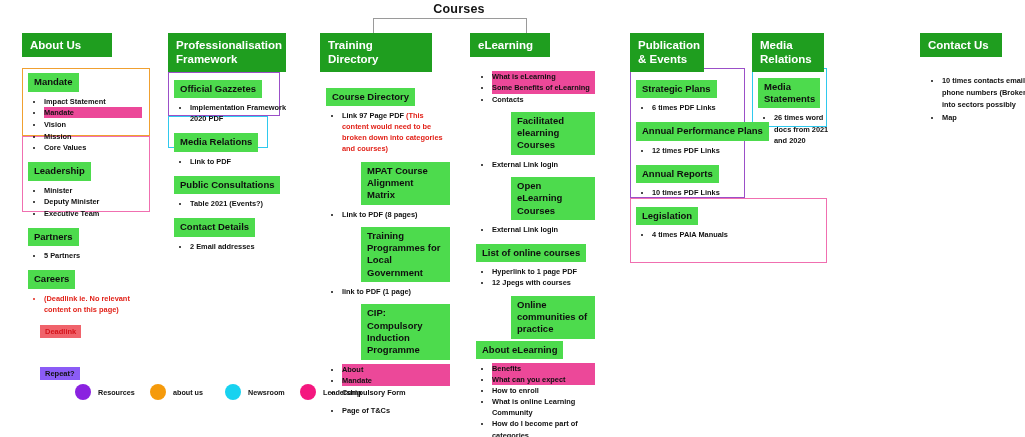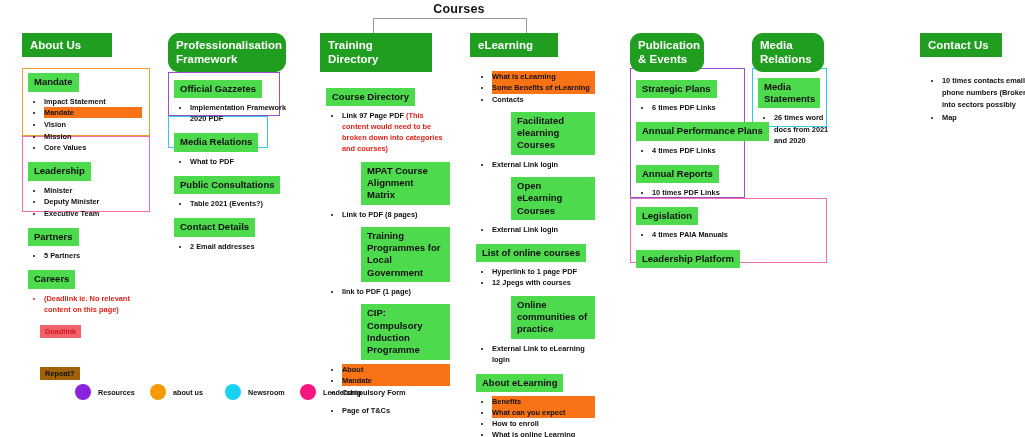--- a/index.html
+++ b/index.html
@@ -36,25 +36,25 @@
 
   
   .hdr{
     background:#1f9e1f;color:#ffffff;
     font-size:11.5px;font-weight:700;
     padding:5px 8px;
     line-height:1.25;
     display:block;
     box-sizing:border-box;
   }
-  .hdr.two-line{min-height:34px;border-radius:11px;}
+  .hdr.two-line{min-height:34px;}
   .hdr-about{width:90px;}
   .hdr-prof{width:118px;}
   .hdr-train{width:112px;}
-  .hdr-elearn{width:88px;}
+  .hdr-elearn{width:80px;}
   .hdr-pub{width:74px;}
   .hdr-media{width:72px;}
   .hdr-contact{width:82px;}
 
   
   .node{
     background:#4ddb4d;color:#0f0f0f;
     font-size:9.5px;font-weight:700;
     padding:3px 6px;
     margin:0;
@@ -71,41 +71,41 @@
     list-style:disc;
     font-size:7.4px;
     line-height:1.5;
     color:#111;
     font-weight:700;
   }
   ul.bl li{margin:0 0 .5px 0;}
   ul.bl.tight li{margin:0;}
   .hl{background:#ffff00;}
   .dead{color:#e2231a;}
-  li.hl{background:#f97316;display:list-item;}
+  li.hl{background:#ec4899;display:list-item;}
 
   
   .annot{position:absolute;box-sizing:border-box;pointer-events:none;}
   .annot.orange{border:1px solid #f0a030;}
   .annot.pink{border:1px solid #f06fb0;}
   .annot.purple{border:1px solid #9b4fc8;}
   .annot.cyan{border:1px solid #2fc9ee;}
 
   
   .gap6{height:6px;}
   .gap14{height:14px;}
 
   
   .legend{position:absolute;left:40px;top:320px;width:300px;}
   .lg-chip{
     font-size:7.5px;font-weight:700;
     padding:2px 5px;display:inline-block;
   }
   .lg-dead{background:#f0636b;color:#d4141b;}
-  .lg-rep{background:#a16207;color:#111;}
+  .lg-rep{background:#8b5cf6;color:#111;}
   .lg-dots{position:absolute;left:0px;top:64px;display:flex;align-items:center;gap:0px;margin-left:35px;}
   .lg-item{display:flex;align-items:center;width:75px;}
   .dot{width:16px;height:16px;border-radius:50%;display:inline-block;}
   .dot-res{background:#8a22e0;}
   .dot-about{background:#f59a0b;}
   .dot-news{background:#18d2f0;}
   .dot-lead{background:#f4177f;}
   .lg-lbl{font-size:7.2px;font-weight:700;color:#111;margin-left:7px;}
 </style>
 </head>
@@ -156,21 +156,21 @@
   <div class="col col-prof">
     <div class="hdr hdr-prof two-line">Professionalisation Framework</div>
     <div class="gap6"></div>
     <div style="padding-left:6px;">
       <span class="node">Official Gazzetes</span>
       <ul class="bl">
         <li>Implementation Framework 2020 PDF</li>
       </ul>
       <span class="node">Media Relations</span>
       <ul class="bl">
-        <li>What to PDF</li>
+        <li>Link to PDF</li>
       </ul>
       <span class="node">Public Consultations</span>
       <ul class="bl">
         <li>Table 2021 (Events?)</li>
       </ul>
       <span class="node">Contact Details</span>
       <ul class="bl">
         <li>2 Email addresses</li>
       </ul>
     </div>
@@ -220,23 +220,20 @@
       <span class="node wide">Open eLearning Courses</span>
       <ul class="bl">
         <li>External Link login</li>
       </ul>
       <span class="node">List of online courses</span>
       <ul class="bl tight">
         <li>Hyperlink to 1 page PDF</li>
         <li>12 Jpegs with courses</li>
       </ul>
       <span class="node wide">Online communities of practice</span>
-      <ul class="bl">
-        <li>External Link to eLearning login</li>
-      </ul>
       <span class="node">About eLearning</span>
       <ul class="bl tight">
         <li class="hl">Benefits</li>
         <li class="hl">What can you expect</li>
         <li>How to enroll</li>
         <li>What is online Learning Community</li>
         <li>How do I become part of categories</li>
         <li>What do you need to participate</li>
 
       </ul>
@@ -248,31 +245,30 @@
   <div class="col col-pub">
     <div class="hdr hdr-pub two-line">Publication &amp; Events</div>
     <div class="gap6"></div>
     <div style="padding-left:6px;">
       <span class="node">Strategic Plans</span>
       <ul class="bl">
         <li>6 times PDF Links</li>
       </ul>
       <span class="node" style="white-space:nowrap;">Annual Performance Plans</span>
       <ul class="bl">
-        <li>4 times PDF Links</li>
+        <li>12 times PDF Links</li>
       </ul>
       <span class="node">Annual Reports</span>
       <ul class="bl">
         <li>10 times PDF Links</li>
       </ul>
       <span class="node">Legislation</span>
       <ul class="bl">
         <li>4 times PAIA Manuals</li>
       </ul>
-      <span class="node" style="white-space:nowrap;">Leadership Platform</span>
     </div>
   </div>
 
   <div class="col col-media">
     <div class="hdr hdr-media two-line">Media Relations</div>
     <div class="gap6"></div>
     <div style="padding-left:6px;">
       <span class="node" style="max-width:62px;">Media Statements</span>
       <ul class="bl" style="max-width:66px;">
         <li>26 times word docs from 2021 and 2020</li>

